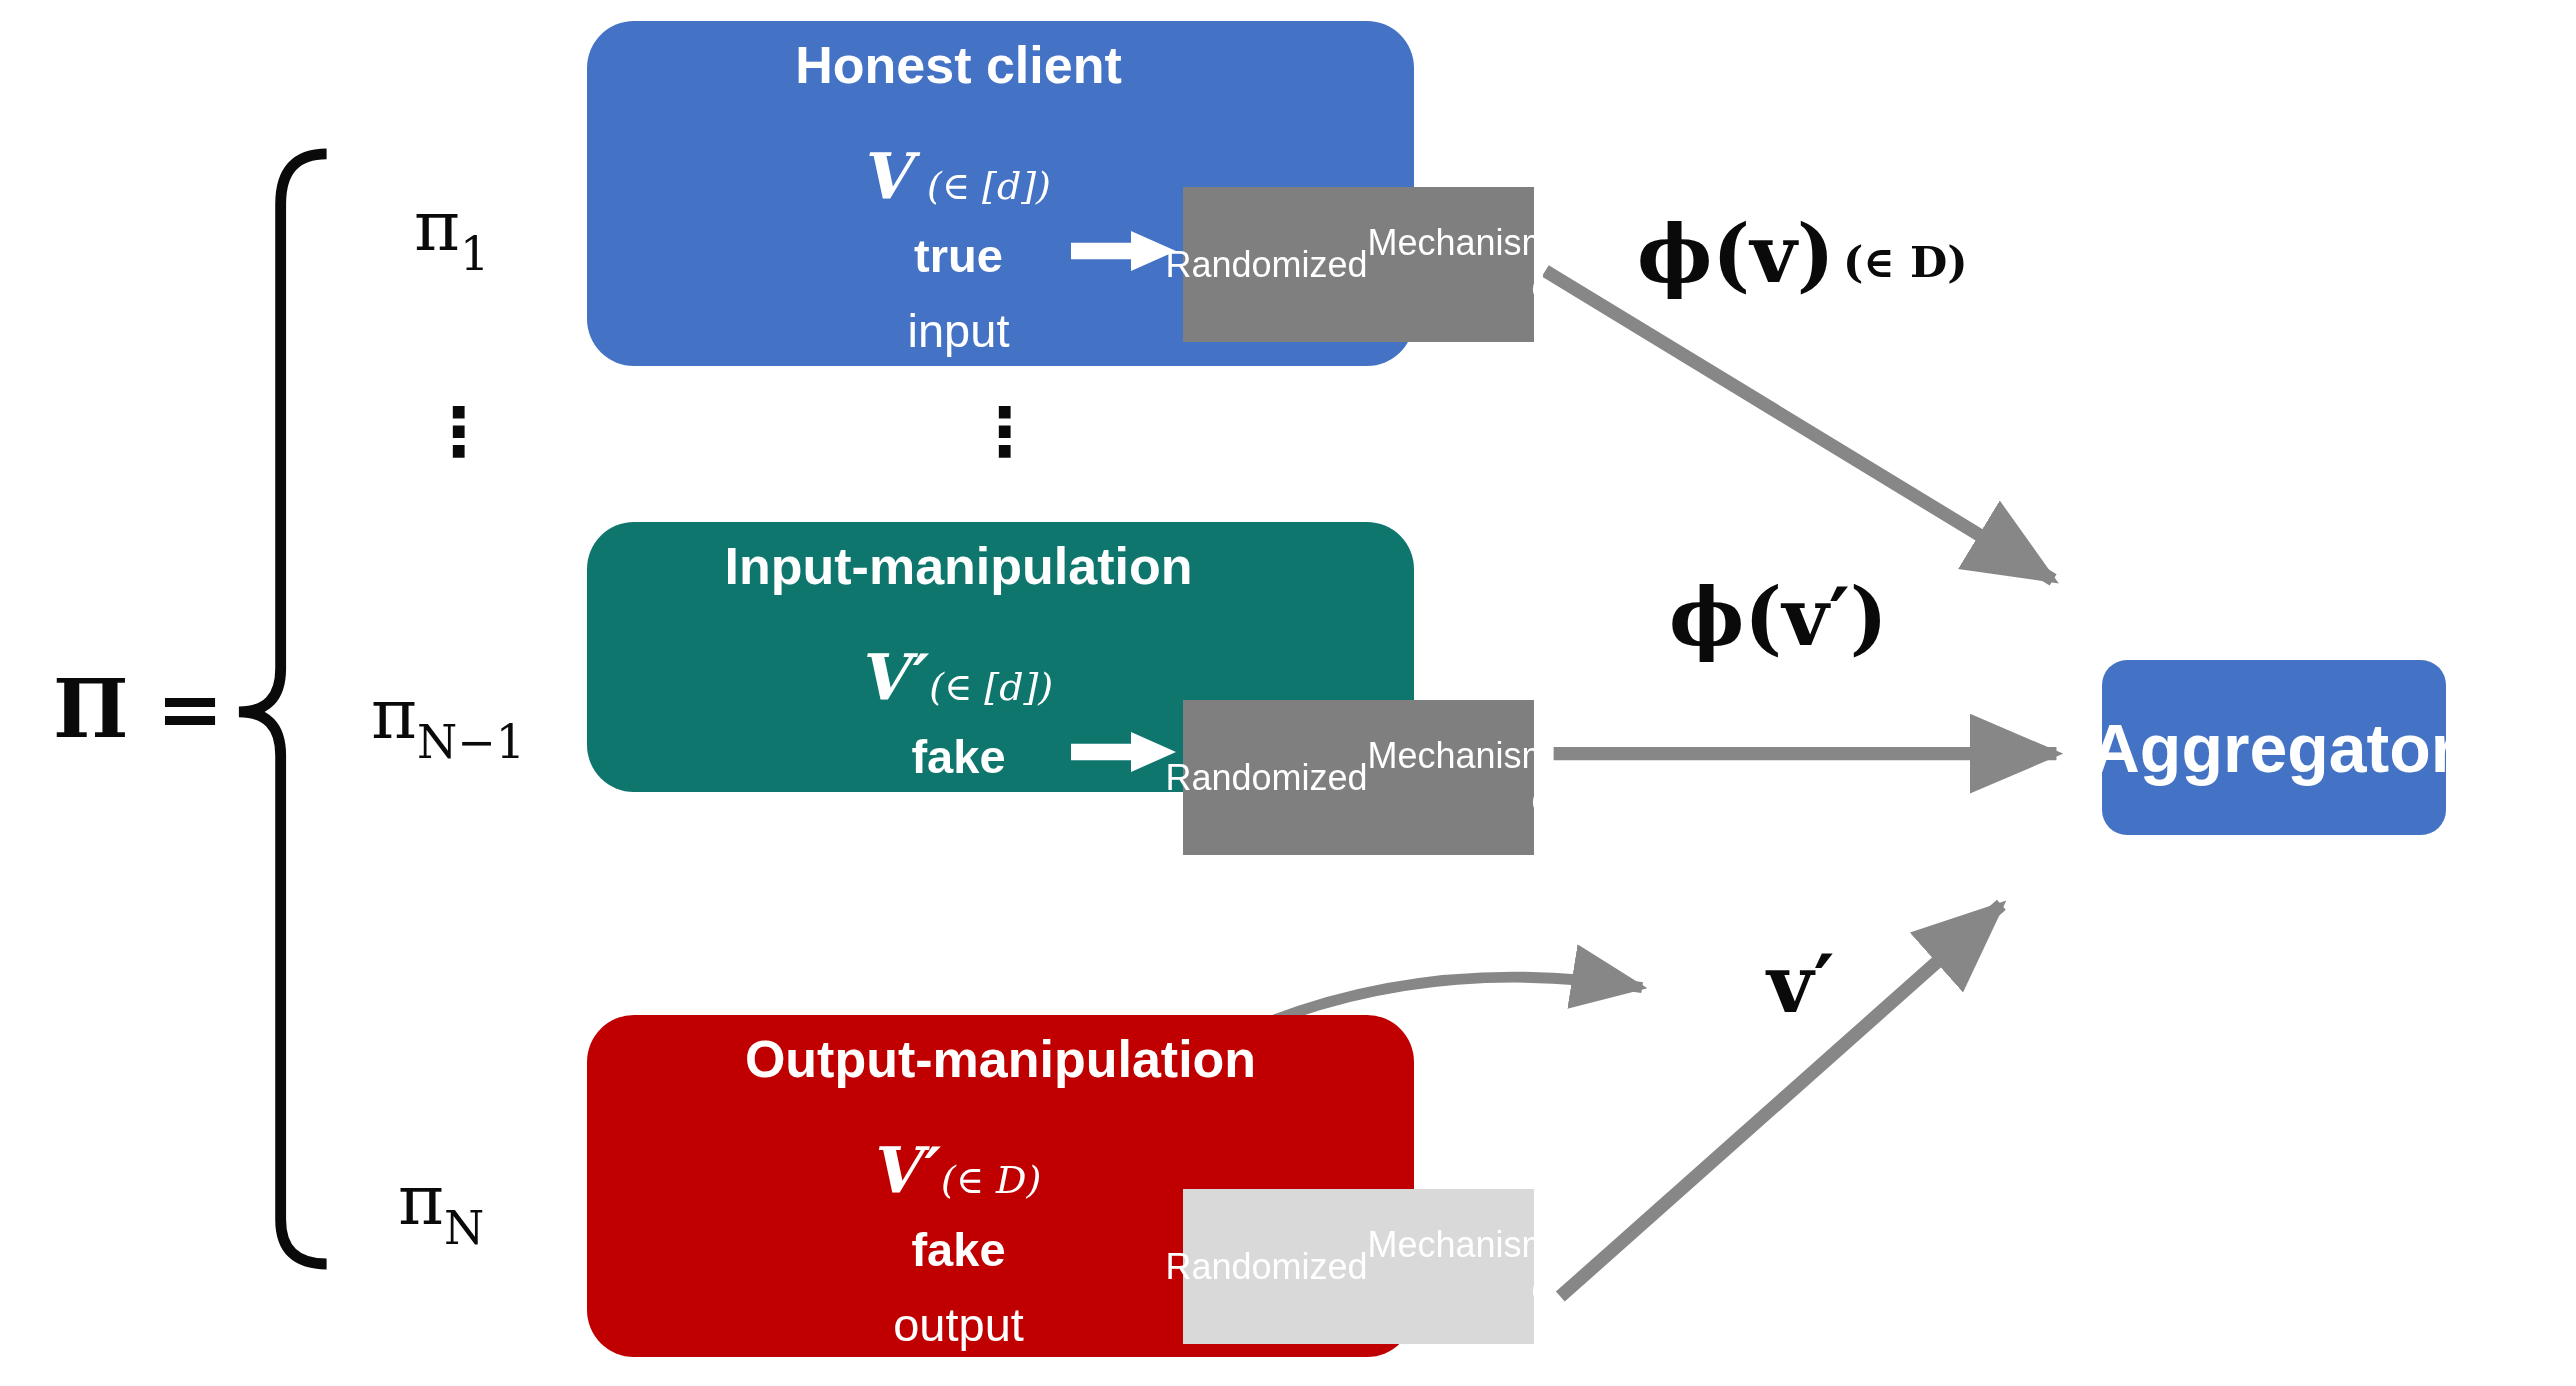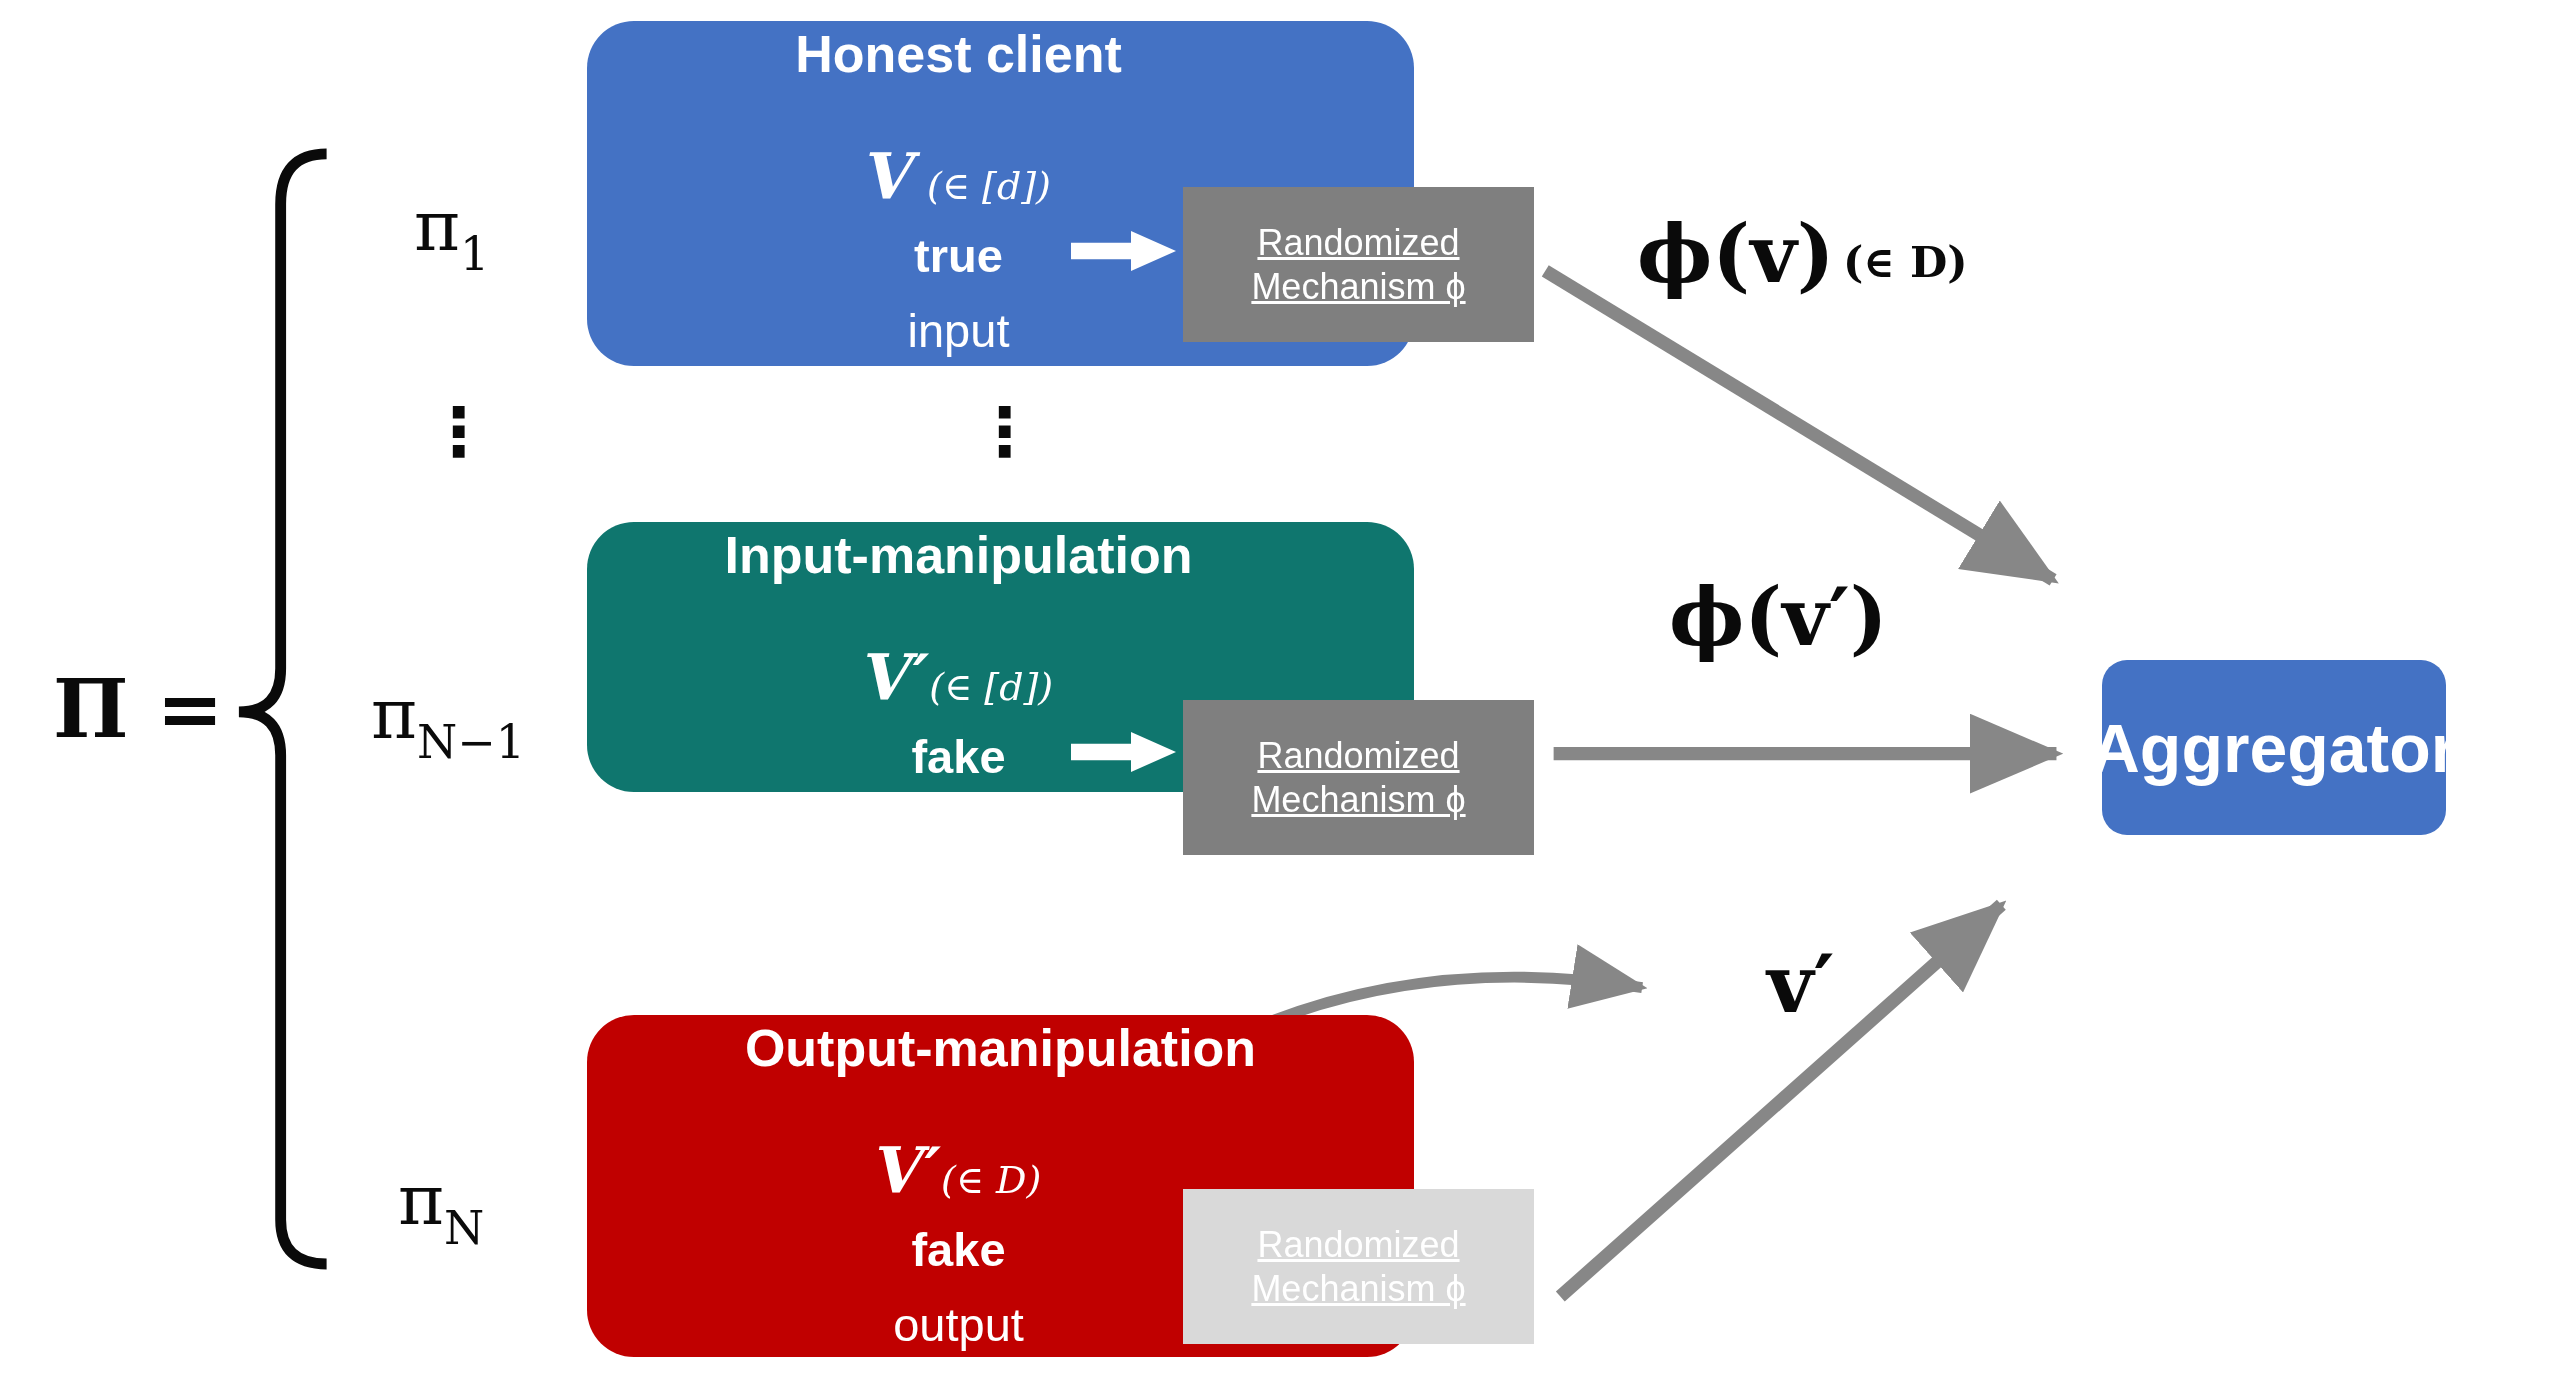--- a/index.html
+++ b/index.html
@@ -3,35 +3,35 @@
 <meta charset="utf-8">
 <style>
   html,body{margin:0;padding:0;background:#ffffff;}
   .canvas{position:relative;width:2576px;height:1387px;background:#ffffff;overflow:hidden;
           font-family:"Liberation Sans", sans-serif;}
   .overlay{position:absolute;left:0;top:0;width:2576px;height:1387px;pointer-events:none;}
 
   
   .client{position:absolute;border-radius:47px;color:#ffffff;}
   .client .line{position:absolute;left:0;width:743px;text-align:center;}
-  .box-title{top:5px;font-weight:bold;font-size:52px;line-height:1.1;}
+  .box-title{top:16px;font-weight:bold;font-size:52px;line-height:1.1;}
   .client3 .box-title{width:827px;}
   .value-line{top:119px;height:80px;font-family:"DejaVu Serif","DejaVu Sans",serif;font-style:italic;}
   .v-main{font-size:63px;font-weight:bold;}
   .v-paren{font-size:38px;font-weight:normal;}
   .qual-line{top:207px;font-weight:bold;font-size:47px;}
   .io-line{top:282px;font-size:47px;}
 
   
   .flow-arrow{position:absolute;left:484px;top:210px;width:105px;height:40px;}
 
   
   .mech{position:absolute;left:1183px;width:351px;height:155px;background:#7F7F7F;color:#ffffff;
-        display:flex;flex-direction:column;justify-content:center;align-items:center;
-        font-size:36px;line-height:1.22;text-align:left;text-decoration:underline;}
+        display:flex;flex-direction:row;justify-content:center;align-items:center;
+        font-size:36px;line-height:1.22;text-align:right;}
   .mech.light{background:#D9D9D9;}
 
   
   .aggregator{position:absolute;left:2102px;top:660px;width:344px;height:175px;background:#4472C4;
               border-radius:25px;color:#ffffff;display:flex;align-items:center;justify-content:center;
               font-weight:bold;font-size:68px;}
 
   
   .math{font-family:"DejaVu Serif","DejaVu Sans",serif;color:#0a0a0a;}
   .pi-eq{position:absolute;left:53px;top:662px;font-size:80px;font-weight:bold;}

